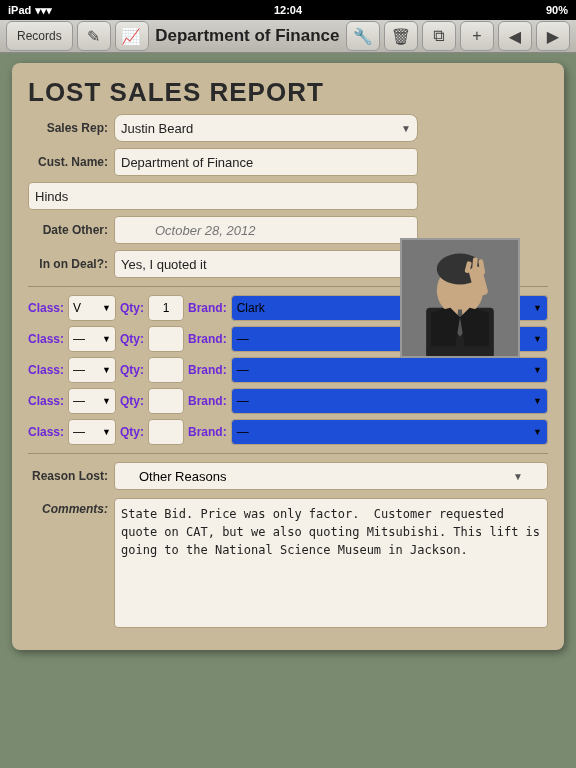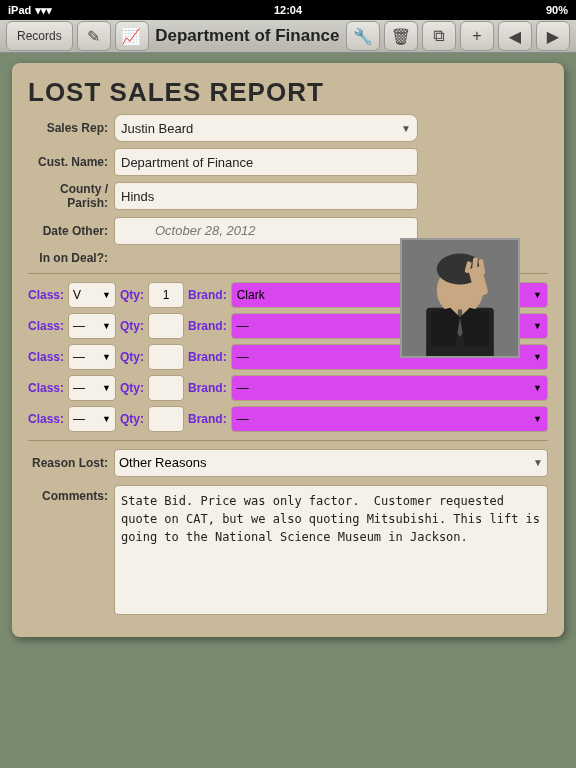--- a/index.html
+++ b/index.html
@@ -169,21 +169,21 @@
     .mini-input {
       background: #f5f0e8;
       border: 1px solid #b0a080;
       border-radius: 4px;
       height: 26px;
       width: 36px;
       text-align: center;
       font-size: 12px;
     }
     .brand-select {
-      background: #d946ef;
+      background: #1d4ed8;
       border: 1px solid #b0a080;
       border-radius: 4px;
       height: 26px;
       flex: 1;
       display: flex;
       align-items: center;
       justify-content: space-between;
       padding: 0 5px;
       font-size: 12px;
     }
@@ -202,21 +202,21 @@
     }
     .reason-select-wrap {
       flex: 1;
       background: #f5f0e8;
       border: 1px solid #b0a080;
       border-radius: 4px;
       height: 28px;
       display: flex;
       align-items: center;
       justify-content: space-between;
-      padding: 0 4px;
+      padding: 0 24px;
       font-size: 13px;
     }
 
     .comments-row {
       display: flex;
       align-items: flex-start;
       margin-bottom: 6px;
     }
     .comments-textarea {
       flex: 1;
@@ -343,34 +343,34 @@
             <span class="select-arrow">▼</span>
           </div>
         </div>
 
         <div class="field-row">
           <span class="field-label">Cust. Name:</span>
           <input class="field-input" type="text" style="flex: 1 1 0%;" value="Department of Finance">
         </div>
 
         <div class="field-row">
-          <span class="field-label" style="line-height:1.2;">
-            <span>County /</span><br>
-            <span>Parish:</span>
-          </span>
           <input class="field-input" type="text" style="flex: 1 1 0%;" value="Hinds">
         </div>
 
         <div class="field-row">
           <span class="field-label">Date Other:</span>
           <input class="field-input placeholder-style" type="text" style="flex: 1 1 0%;" placeholder="October 28, 2012">
         </div>
 
         <div class="field-row">
           <span class="field-label">In on Deal?:</span>
+          <div class="select-wrap" style="flex:1;">
+            <span>Yes, I quoted it</span>
+            <span class="select-arrow">▼</span>
+          </div>
         </div>
 
       </div>
     </div>
 
     <hr class="divider">
 
     <div>
 
       <div class="multi-row">
@@ -454,18 +454,18 @@
 
     <div class="reason-row">
       <span class="field-label">Reason Lost:</span>
       <div class="reason-select-wrap">
         <span>Other Reasons</span>
         <span class="select-arrow">▼</span>
       </div>
     </div>
 
     <div class="comments-row">
-      <span class="field-label" style="padding-top:4px;">Comments:</span>
+      <span class="field-label" style="padding-top:4px;font-style:italic;">Comments:</span>
       <textarea class="comments-textarea" placeholder="State Bid. Price was only factor.  Customer requested quote on CAT, but we also quoting Mitsubishi. This lift is going to the National Science Museum in Jackson." style="">State Bid. Price was only factor.  Customer requested quote on CAT, but we also quoting Mitsubishi. This lift is going to the National Science Museum in Jackson.</textarea>
     </div>
 
   </div>
 </div>
 
 </body></html>

